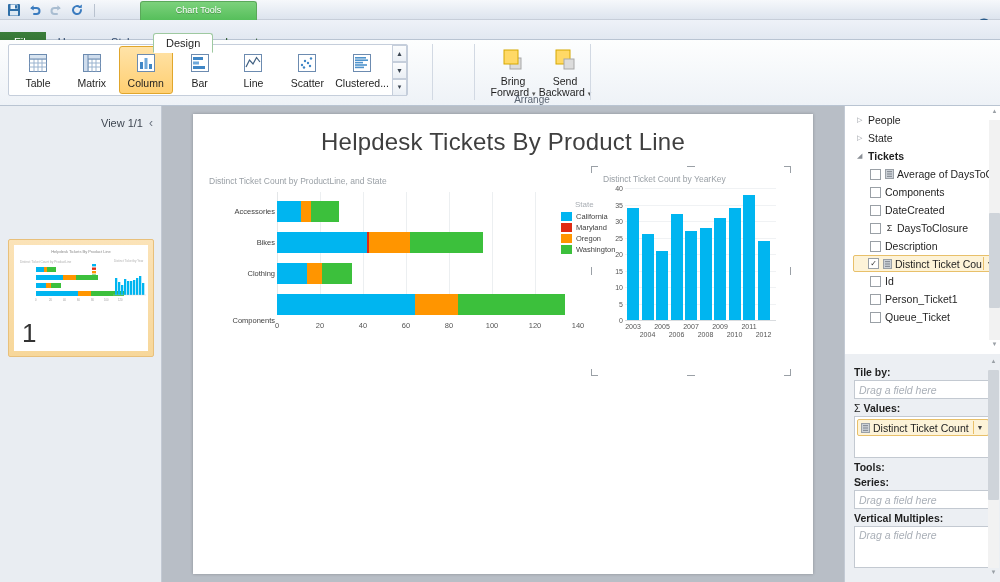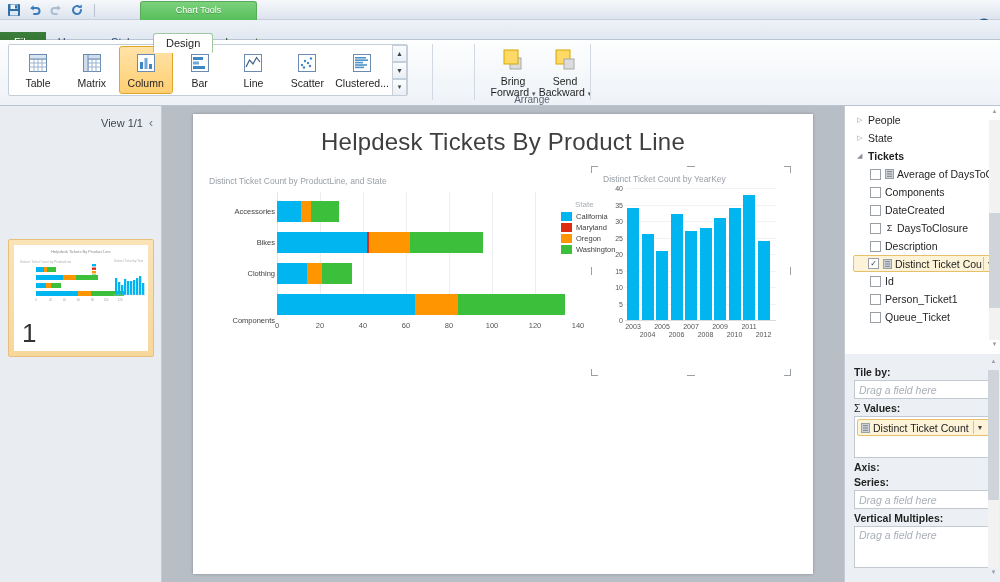--- a/index.html
+++ b/index.html
@@ -692,21 +692,21 @@
                   <rect x="2" y="4.4" width="5" height="1.2"></rect>
                   <rect x="2" y="6.8" width="5" height="1.2"></rect>
                 </g>
               </svg>
           </span>
           <span class="pn">Distinct Ticket Count</span>
           <span class="ddarrow" style="border-left:1px solid #e8c06a;">▼</span>
         </div>
       </div>
 
-      <div class="welllabel">Axis:</div>
+      <div class="welllabel">Tools:</div>
 
       <div class="welllabel">Series:</div>
       <div class="dropzone">
         <span>Drag a field here</span>
       </div>
 
       <div class="welllabel">Vertical Multiples:</div>
       <div class="dropzone tall">
         <span>Drag a field here</span>
       </div>

